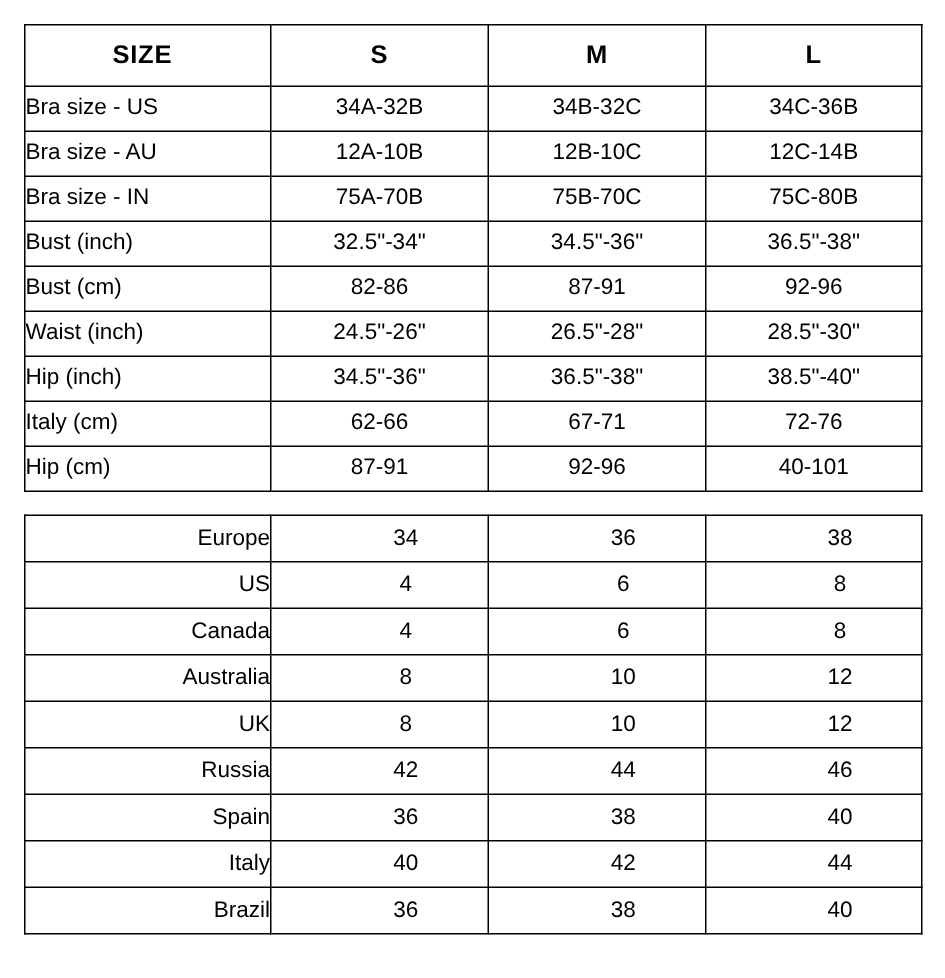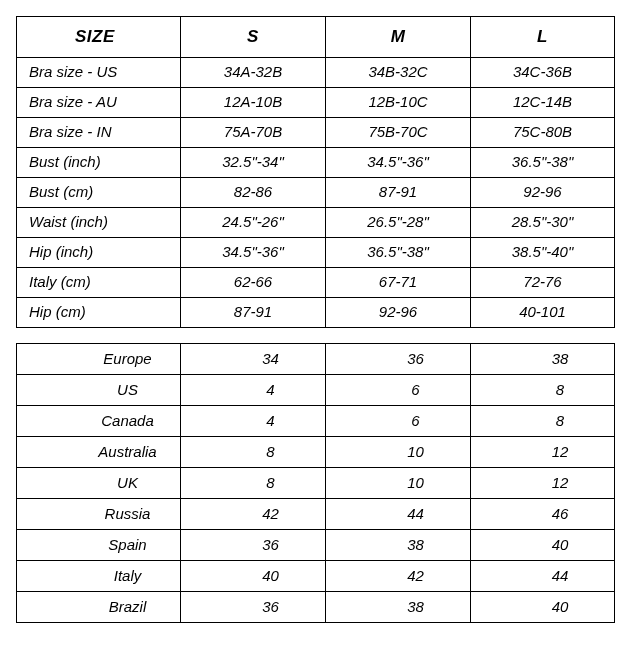--- a/index.html
+++ b/index.html
@@ -12,21 +12,20 @@
     height: 652px;
     font-family: "Liberation Sans", sans-serif;
     color: #000000;
     overflow: hidden;
   }
   .page {
     position: relative;
     width: 630px;
     height: 528px;
     background: #ffffff;
-    font-style: italic;
   }
   .table-wrap {
     position: absolute;
     left: 16px;
     width: 598px;
   }
   #size-chart-table-wrap { top: 16px; }
   #intl-sizes-table-wrap { top: 343px; }
 
   table.grid {
@@ -63,30 +62,29 @@
     font-size: 17px;
     font-weight: bold;
     letter-spacing: 0.5px;
   }
   #size-chart-table thead td.label-head {
     text-align: left;
     padding-left: 58px;
   }
   #size-chart-table tbody td.row-label {
     text-align: left;
-    padding-left: 12px;
     font-size: 15px;
     margin-left: 28px;
   }
   #size-chart-table tbody td.val {
     font-size: 15px;
   }
 
   #intl-sizes-table td.row-label {
-    text-align: center;
+    text-align: right;
     padding-left: 58px;
     font-size: 15px;
   }
   #intl-sizes-table td.val {
     font-size: 15px;
     padding-left: 35px;
   }
   #intl-sizes-table td {
     height: 30px;
   }

